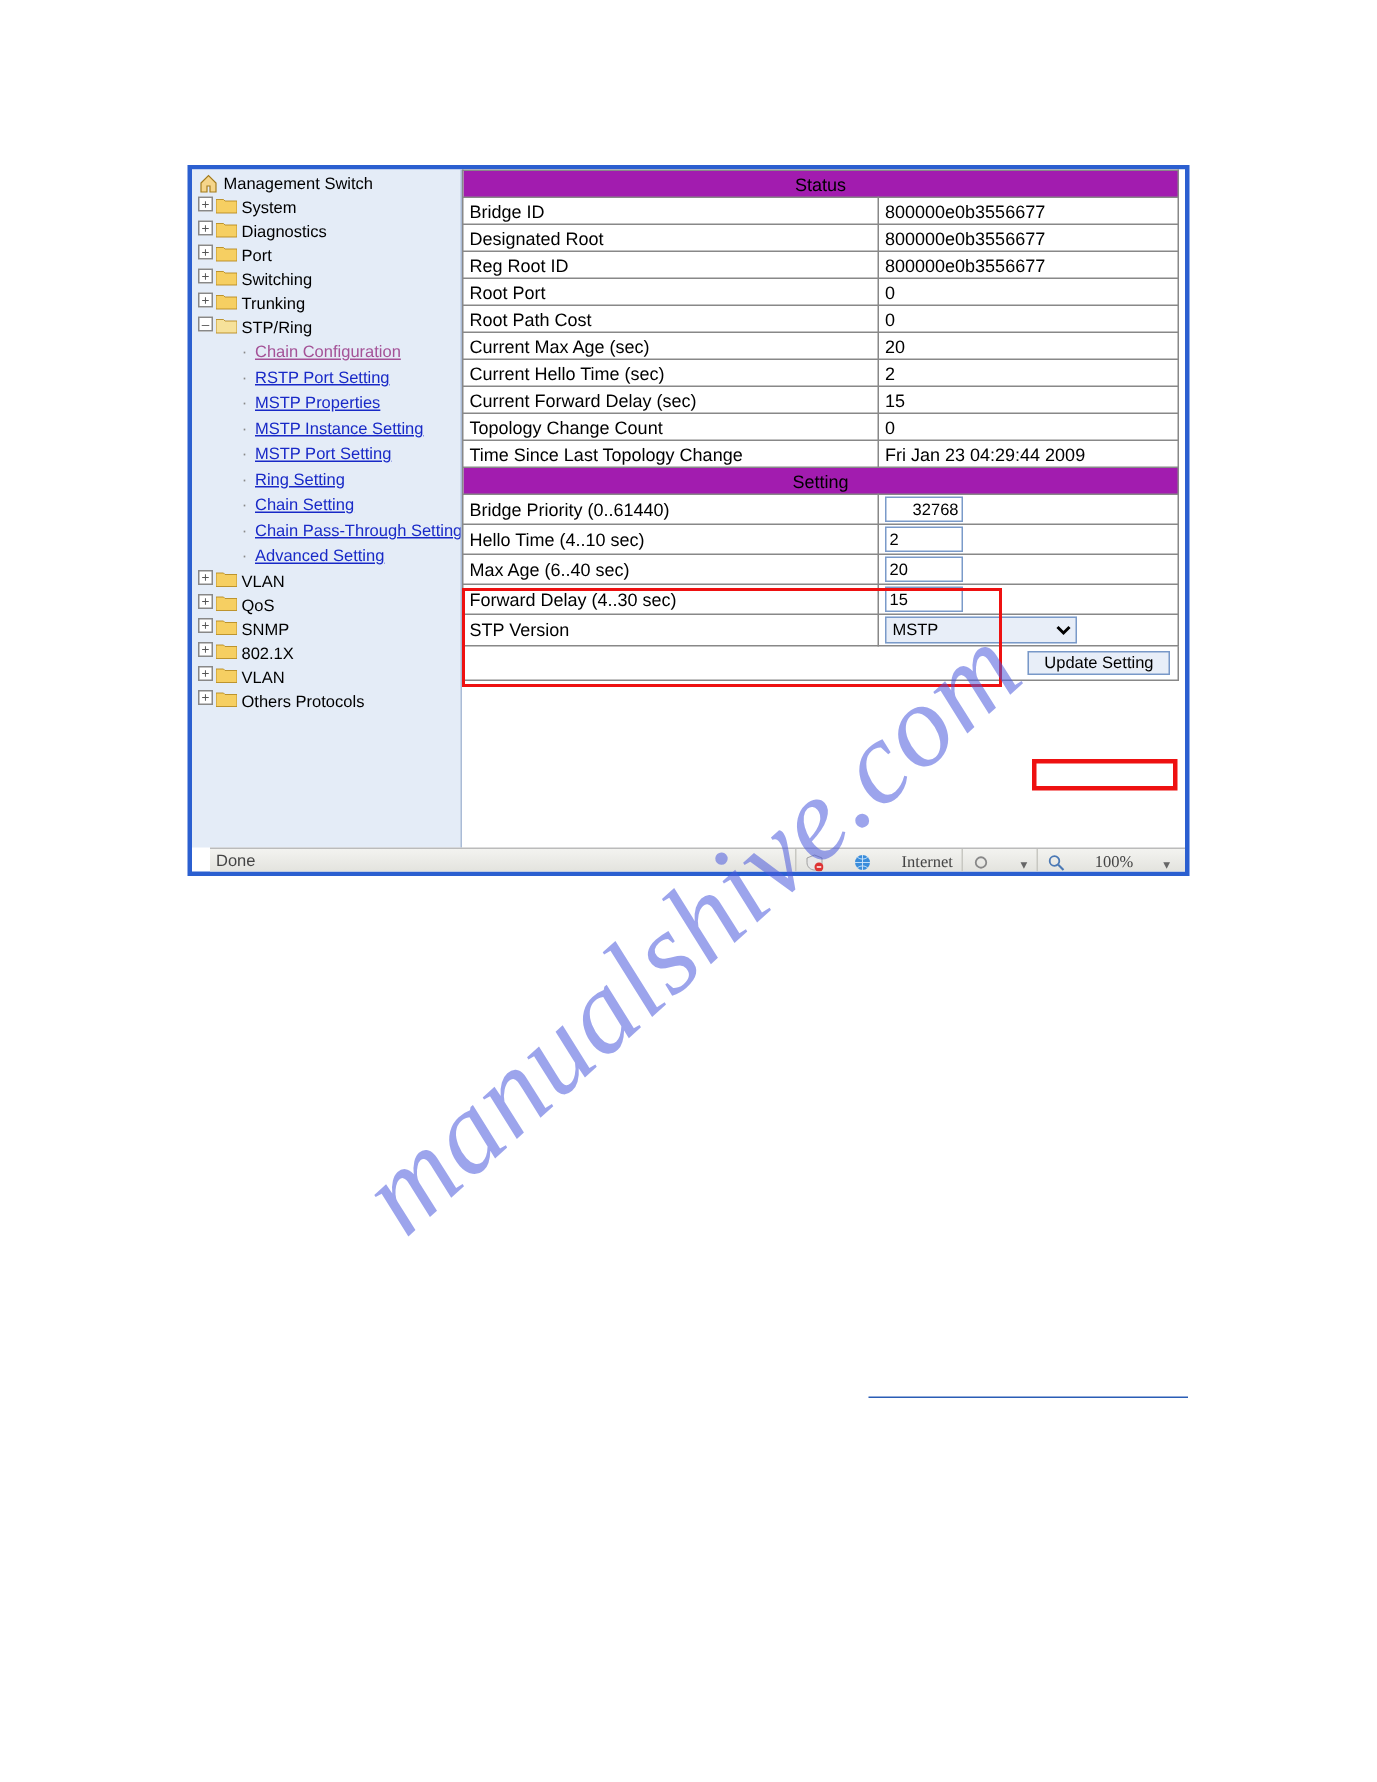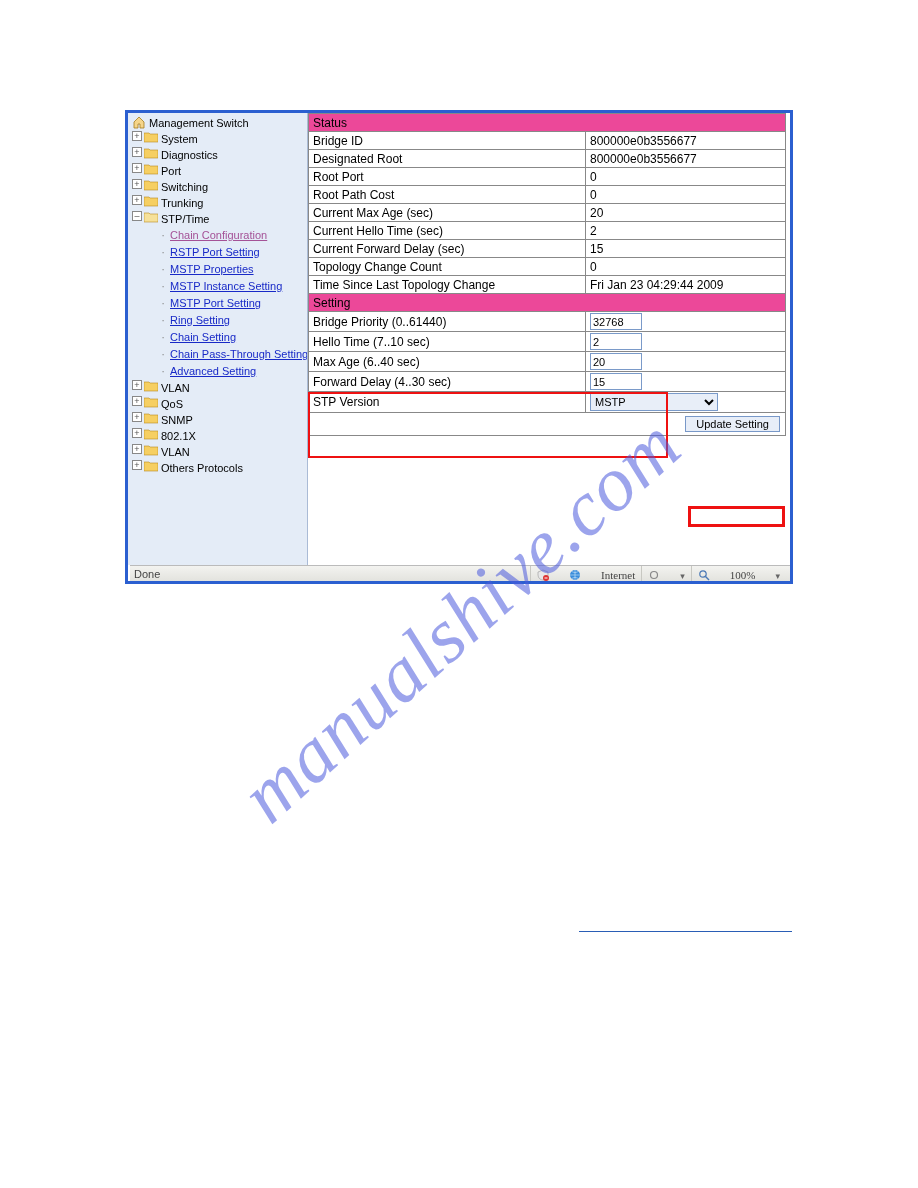--- a/index.html
+++ b/index.html
@@ -17,28 +17,28 @@
   .ic-home svg { display:block; }
   .dot { display:inline-block; width:6px; text-align:center; color:#888; margin:0 4px 0 6px; flex:0 0 auto; }
   .tree-label { }
   .link { color:#1829c7; text-decoration:underline; cursor:pointer; }
   .link.active { color:#a45297; }
   .sub { padding-left:22px; }
   .sub .tree-item { height:17px; }
   .main-pane { flex:1; background:#fff; padding:0 4px 0 0; }
   table.grid { width:100%; border-collapse:collapse; font-size:12px; }
   table.grid th, table.grid td { border:1px solid #888; padding:1px 4px; text-align:left; font-weight:normal; height:18px; vertical-align:middle; }
-  table.grid .hdr { background:#ec4899; font-weight:normal; }
+  table.grid .hdr { background:#a21caf; text-align:center; font-weight:normal; }
   .val-cell { width:200px; }
   .inp { font-size:11px; height:17px; border:1px solid #7a9ac9; background:#fff; padding:0 2px; }
   .sel { font-size:11px; height:18px; border:1px solid #7a9ac9; background:#e8eef8; }
   .btn { font-size:11px; background:#e8eef8; border:1px solid #7898c8; padding:1px 10px; cursor:pointer; }
   .hl-group { position:absolute; border:2px solid #e11; pointer-events:none; }
   .hl-btn { position:absolute; border:3px solid #e11; pointer-events:none; }
-  .statusbar { position:absolute; left:2px; right:0; bottom:0; height:16px; background:linear-gradient(#f3f3f0,#e3e3de); border-top:1px solid #bbb; display:flex; align-items:center; font-size:11px; color:#444; padding:0 4px; }
+  .statusbar { position:absolute; left:12px; right:0; bottom:0; height:16px; background:linear-gradient(#f3f3f0,#e3e3de); border-top:1px solid #bbb; display:flex; align-items:center; font-size:11px; color:#444; padding:0 4px; }
   .sb-left { flex:0 0 auto; }
   .sb-spacer { flex:1; }
   .sb-sec { display:flex; align-items:flex-end; padding:0 6px; border-left:1px solid #c8c8c2; height:100%; gap:20px;font-family:Liberation Serif, serif; }
   .ic-small { width:12px; height:12px; display:inline-block; }
   .zoom-dd { font-size:9px; color:#666; }
   .watermark { position:absolute; left:140px; top:300px; width:640px; height:640px; display:flex; align-items:center; justify-content:center; pointer-events:none; }
   .watermark span { font-size:78px; font-style:italic; font-weight:500; color:rgba(74,90,220,0.55); transform:rotate(-42deg); letter-spacing:1px; font-family:Georgia,"Times New Roman",serif; }
   .doc-link { position:absolute; left:579px; top:931px; width:213px; height:0; border-top:1.5px solid #2a5db5; }
 </style>
 </head>
@@ -104,21 +104,21 @@
               <span class="tree-label">Trunking</span>
             </div>
 
         <div class="tree-item">
               <span class="exp">–</span>
               <span class="ic-folder">
                 <svg viewBox="0 0 14 12">
                   <path d="M0 2 h5 l1 1 h8 v8 h-14 z" fill="#f6e19a" stroke="#b88b1f" stroke-width="0.6"></path>
                 </svg>
               </span>
-              <span class="tree-label">STP/Time</span>
+              <span class="tree-label">STP/Ring</span>
             </div>
         <div class="sub">
           <div class="tree-item">
                 <span class="dot">·</span>
                 <span class="tree-label link active">Chain Configuration</span>
               </div>
           <div class="tree-item">
                 <span class="dot">·</span>
                 <span class="tree-label link">RSTP Port Setting</span>
               </div>
@@ -217,20 +217,24 @@
               </tr>
         <tr>
                 <td>Bridge ID</td>
                 <td class="val-cell">800000e0b3556677</td>
               </tr>
         <tr>
                 <td>Designated Root</td>
                 <td class="val-cell">800000e0b3556677</td>
               </tr>
         <tr>
+                <td>Reg Root ID</td>
+                <td class="val-cell">800000e0b3556677</td>
+              </tr>
+        <tr>
                 <td>Root Port</td>
                 <td class="val-cell">0</td>
               </tr>
         <tr>
                 <td>Root Path Cost</td>
                 <td class="val-cell">0</td>
               </tr>
         <tr>
                 <td>Current Max Age (sec)</td>
                 <td class="val-cell">20</td>
@@ -250,24 +254,24 @@
         <tr>
                 <td>Time Since Last Topology Change</td>
                 <td class="val-cell">Fri Jan 23 04:29:44 2009</td>
               </tr>
 
         <tr>
                 <th colspan="2" class="hdr">Setting</th>
               </tr>
         <tr>
                 <td>Bridge Priority (0..61440)</td>
-                <td class="val-cell"><input class="inp" style="width: 52px;" value="32768"></td>
-              </tr>
-        <tr>
-                <td>Hello Time (7..10 sec)</td>
+                <td class="val-cell"><input class="inp" style="width: 52px; text-align: right;" value="32768"></td>
+              </tr>
+        <tr>
+                <td>Hello Time (4..10 sec)</td>
                 <td class="val-cell"><input class="inp" style="width: 52px;" value="2"></td>
               </tr>
         <tr>
                 <td>Max Age (6..40 sec)</td>
                 <td class="val-cell"><input class="inp" style="width: 52px;" value="20"></td>
               </tr>
         <tr>
                 <td>Forward Delay (4..30 sec)</td>
                 <td class="val-cell"><input class="inp" style="width: 52px;" value="15"></td>
               </tr>

